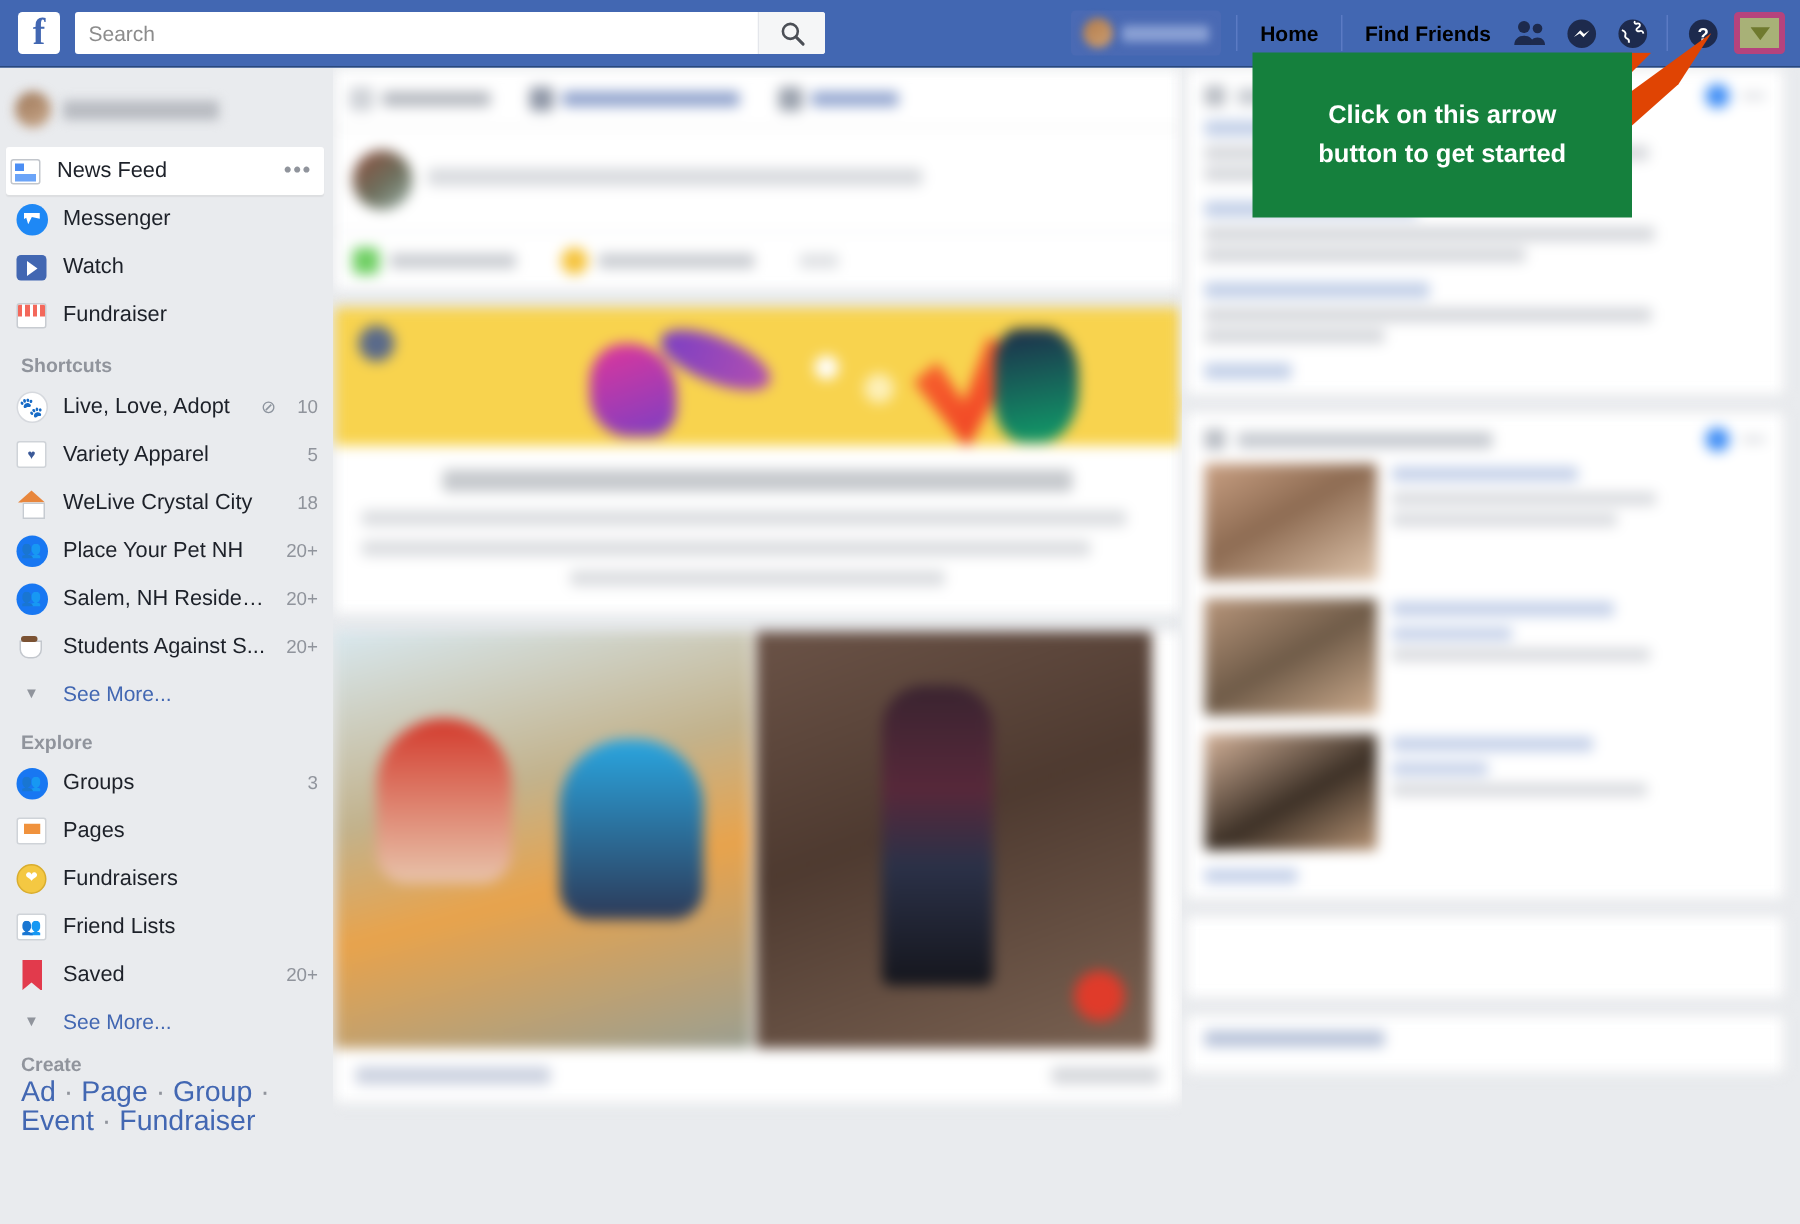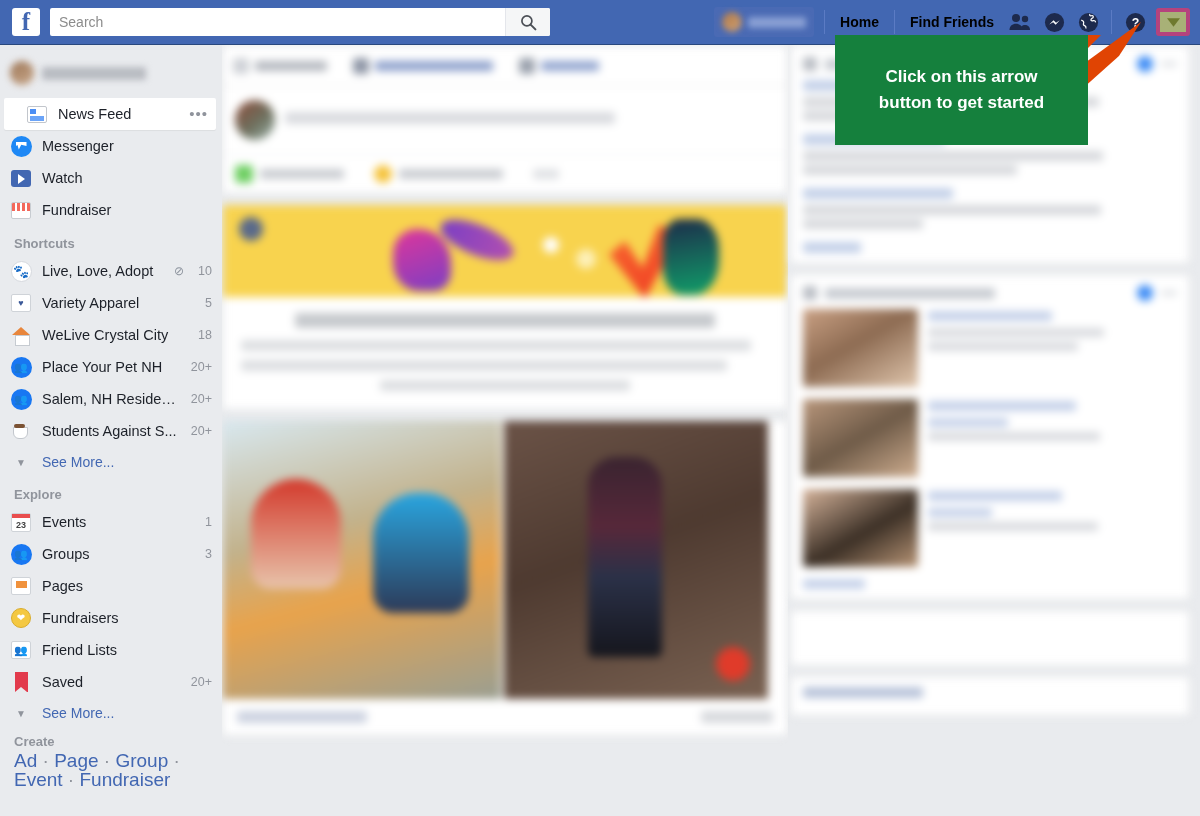--- a/index.html
+++ b/index.html
@@ -176,21 +176,21 @@
     align-items: center;
     height: 32px;
     padding: 0 8px 0 10px;
     cursor: pointer;
     gap: 10px;
   }
   .side-item.active {
     background: #ffffff;
     border-radius: 2px;
     margin: 0 4px;
-    padding-left: 22px;
+    padding-left: 2px;
     box-shadow: 0 1px 1px rgba(0,0,0,.06);
   }
   .side-item .ico {
     width: 22px; height: 22px;
     flex: 0 0 22px;
     display: flex; align-items: center; justify-content: center;
     font-size: 16px;
     line-height: 1;
   }
   .side-item .lbl {
@@ -588,27 +588,20 @@
       <span class="cnt">20+</span>
     </div>
 
     <div class="see-more">
       <span class="caret">▼</span>
       <span class="lnk">See More...</span>
     </div>
 
     <div class="side-head">Explore</div>
 
-    <div class="side-item">
-      <span class="ico">
-          <span class="g-cal">23</span>
-        </span>
-      <span class="lbl">Events</span>
-      <span class="cnt">1</span>
-    </div>
 
     <div class="side-item">
       <span class="ico">
           <span class="g-group">👥</span>
         </span>
       <span class="lbl">Groups</span>
       <span class="cnt">3</span>
     </div>
 
     <div class="side-item">

